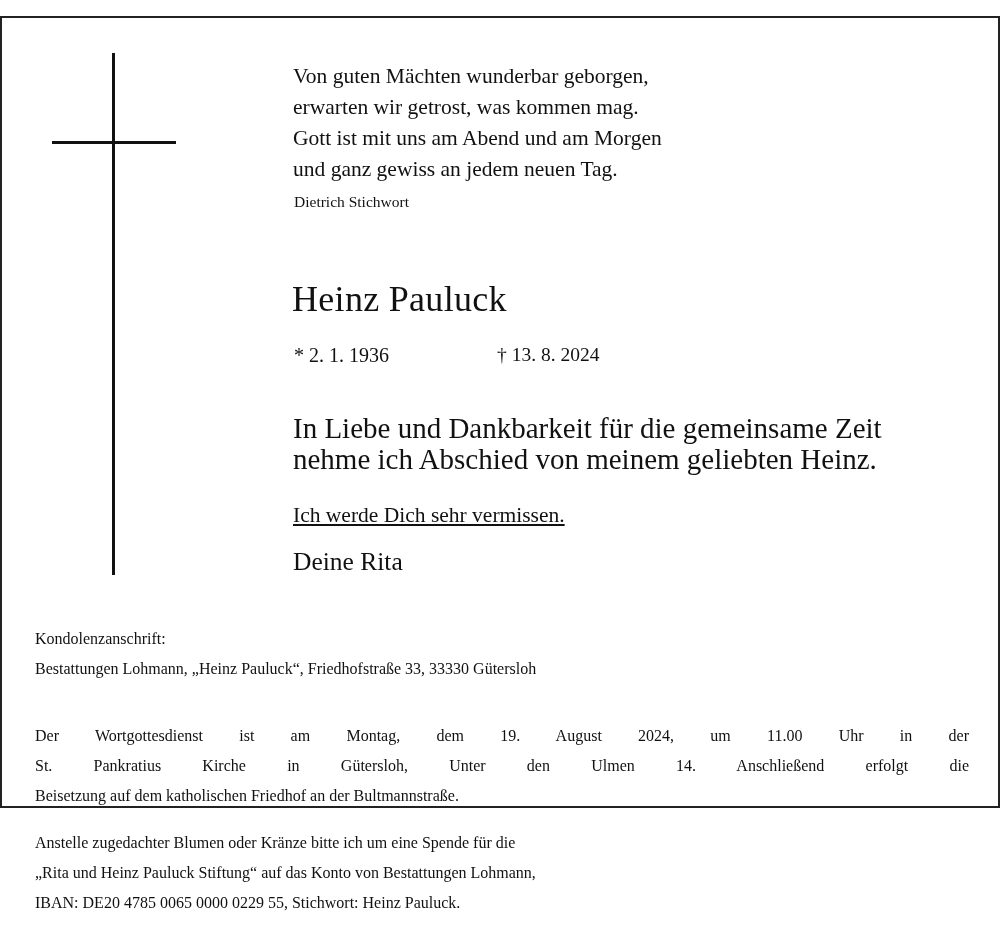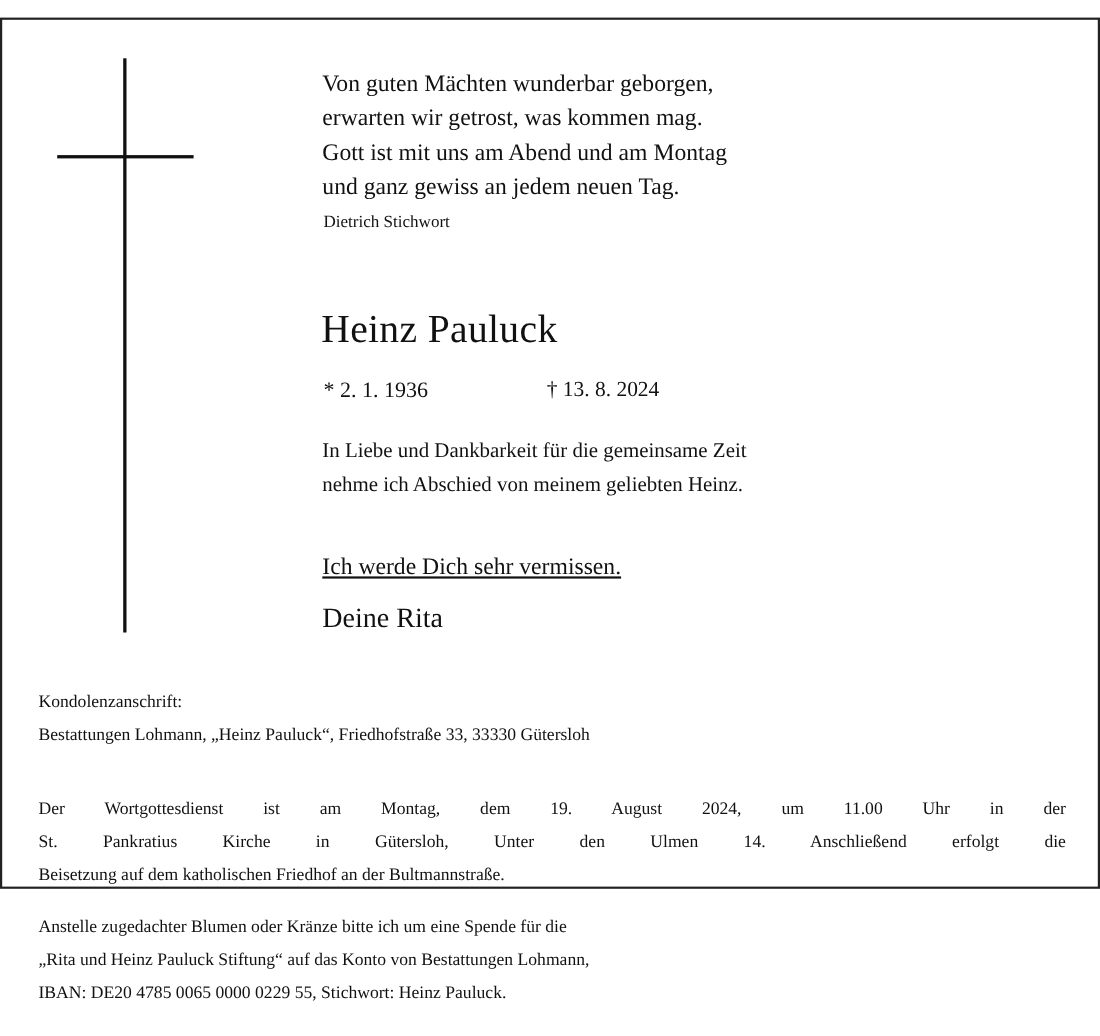--- a/index.html
+++ b/index.html
@@ -33,22 +33,22 @@
       font-size: 15.5px; line-height: 20px;
     }
     .name {
       left: 290px; top: 248px;
       font-size: 36px; line-height: 66px;
       letter-spacing: 0.3px;
     }
     .birth { left: 292px; top: 324px; font-size: 20px; line-height: 26px; }
     .death { left: 495px; top: 324px; font-size: 19.5px; line-height: 26px; }
     .message {
-      left: 291px; top: 376px;
-      font-size: 19px; line-height: 31px;
+      left: 291px; top: 395px;
+      font-size: 29px; line-height: 31px;
     }
     .miss { left: 291px; top: 482px; font-size: 21.5px; line-height: 31px; text-decoration: underline; }
     .signature { left: 291px; top: 527px; font-size: 25.5px; line-height: 34px; }
     .block {
       left: 33px; width: 934px;
       font-size: 16px; line-height: 30px;
       white-space: normal;
     }
     .block div { white-space: nowrap; }
     .justify div.j {
@@ -64,21 +64,21 @@
 <div class="frame">
 
   <div class="cross">
     <div class="cross-v"></div>
     <div class="cross-h"></div>
   </div>
 
   <div class="abs poem">
     <div>Von guten Mächten wunderbar geborgen,</div>
     <div>erwarten wir getrost, was kommen mag.</div>
-    <div>Gott ist mit uns am Abend und am Montag</div>
+    <div>Gott ist mit uns am Abend und am Morgen</div>
     <div>und ganz gewiss an jedem neuen Tag.</div>
   </div>
   <div class="abs attribution">Dietrich Stichwort</div>
 
   <div class="abs name">Heinz Pauluck</div>
   <div class="abs birth">* 2. 1. 1936</div>
   <div class="abs death">† 13. 8. 2024</div>
 
   <div class="abs message">
     <div>In Liebe und Dankbarkeit für die gemeinsame Zeit</div>

